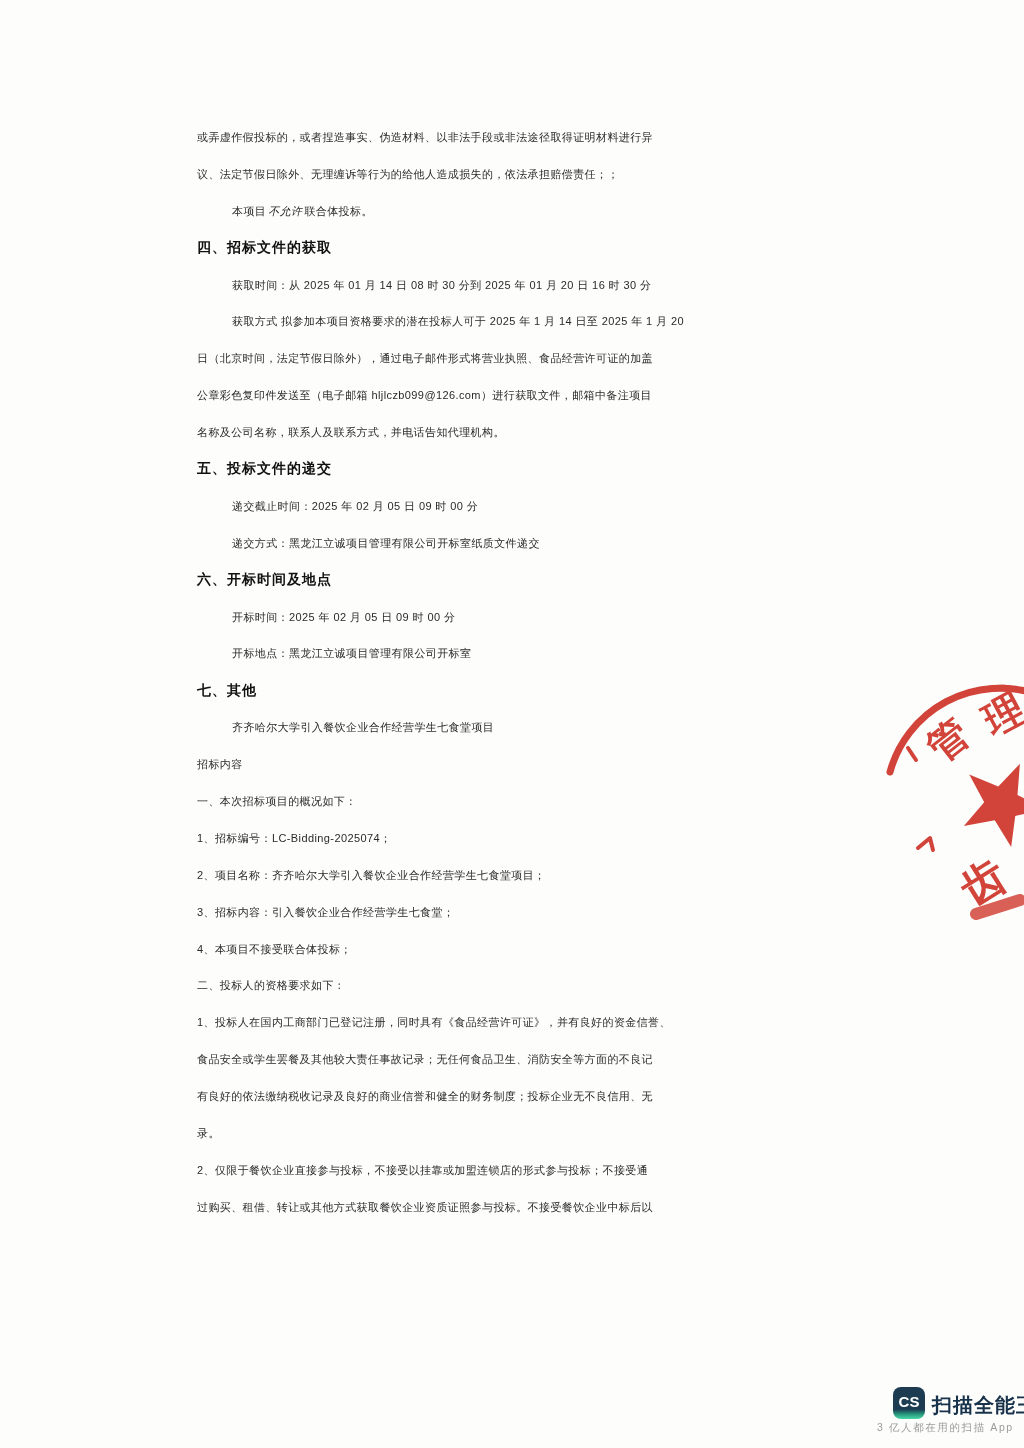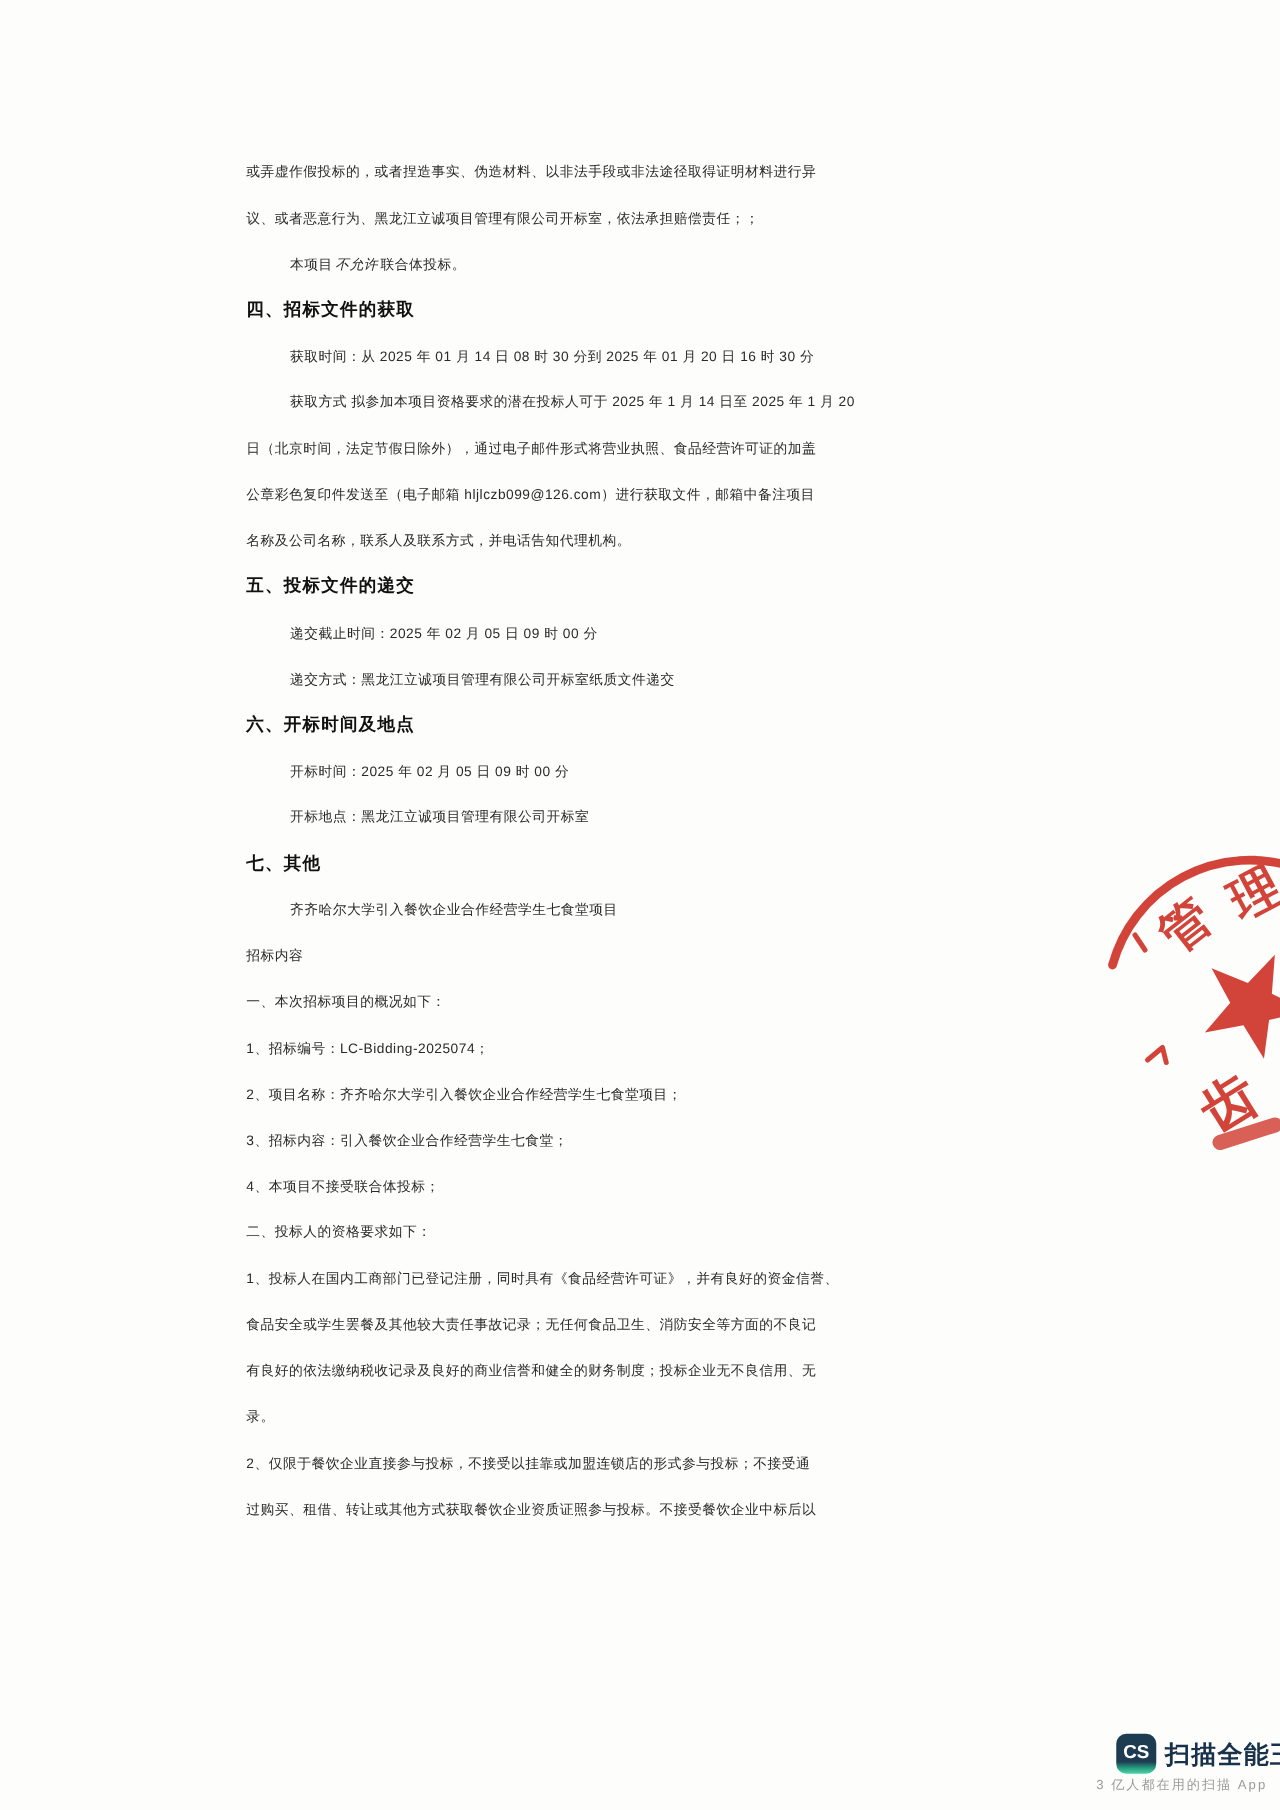--- a/index.html
+++ b/index.html
@@ -52,21 +52,21 @@
   }
   
   .cs-footer {
     position: absolute;
     left: 877px;
     top: 1387px;
     width: 145px;
   }
   .cs-row {
     display: flex;
-    align-items: center;
+    align-items: flex-end;
     gap: 7px;
     padding-left: 16px;
   }
   .cs-badge {
     width: 32px;
     height: 32px;
     border-radius: 8px;
     background: linear-gradient(180deg, #1d3c52 0%, #1d3c52 70%, #27987c 85%, #49d8a8 100%);
     color: #ffffff;
     font-weight: 700;
@@ -98,21 +98,21 @@
     white-space: nowrap;
   }
 </style>
 </head>
 <body>
 
 <div class="page">
 
   <div class="doc">
     <div class="line t-p">或弄虚作假投标的，或者捏造事实、伪造材料、以非法手段或非法途径取得证明材料进行异</div>
-    <div class="line t-p">议、或者恶意行为、黑龙江立诚项目管理有限公司开标室，依法承担赔偿责任；；</div>
+    <div class="line t-p">议、法定节假日除外、无理缠诉等行为的给他人造成损失的，依法承担赔偿责任；；</div>
     <div class="line t-indent">
       <span>本项目 </span>
         <span class="em-italic">不允许</span>
         <span>联合体投标。</span>
     </div>
     <div class="line t-heading">四、招标文件的获取</div>
     <div class="line t-indent">获取时间：从 2025 年 01 月 14 日  08 时 30 分到 2025 年 01 月 20 日  16 时 30 分</div>
     <div class="line t-indent">获取方式 拟参加本项目资格要求的潜在投标人可于 2025 年 1 月 14 日至 2025 年 1 月 20</div>
     <div class="line t-p">日（北京时间，法定节假日除外），通过电子邮件形式将营业执照、食品经营许可证的加盖</div>
     <div class="line t-p">公章彩色复印件发送至（电子邮箱 hljlczb099@126.com）进行获取文件，邮箱中备注项目</div>

